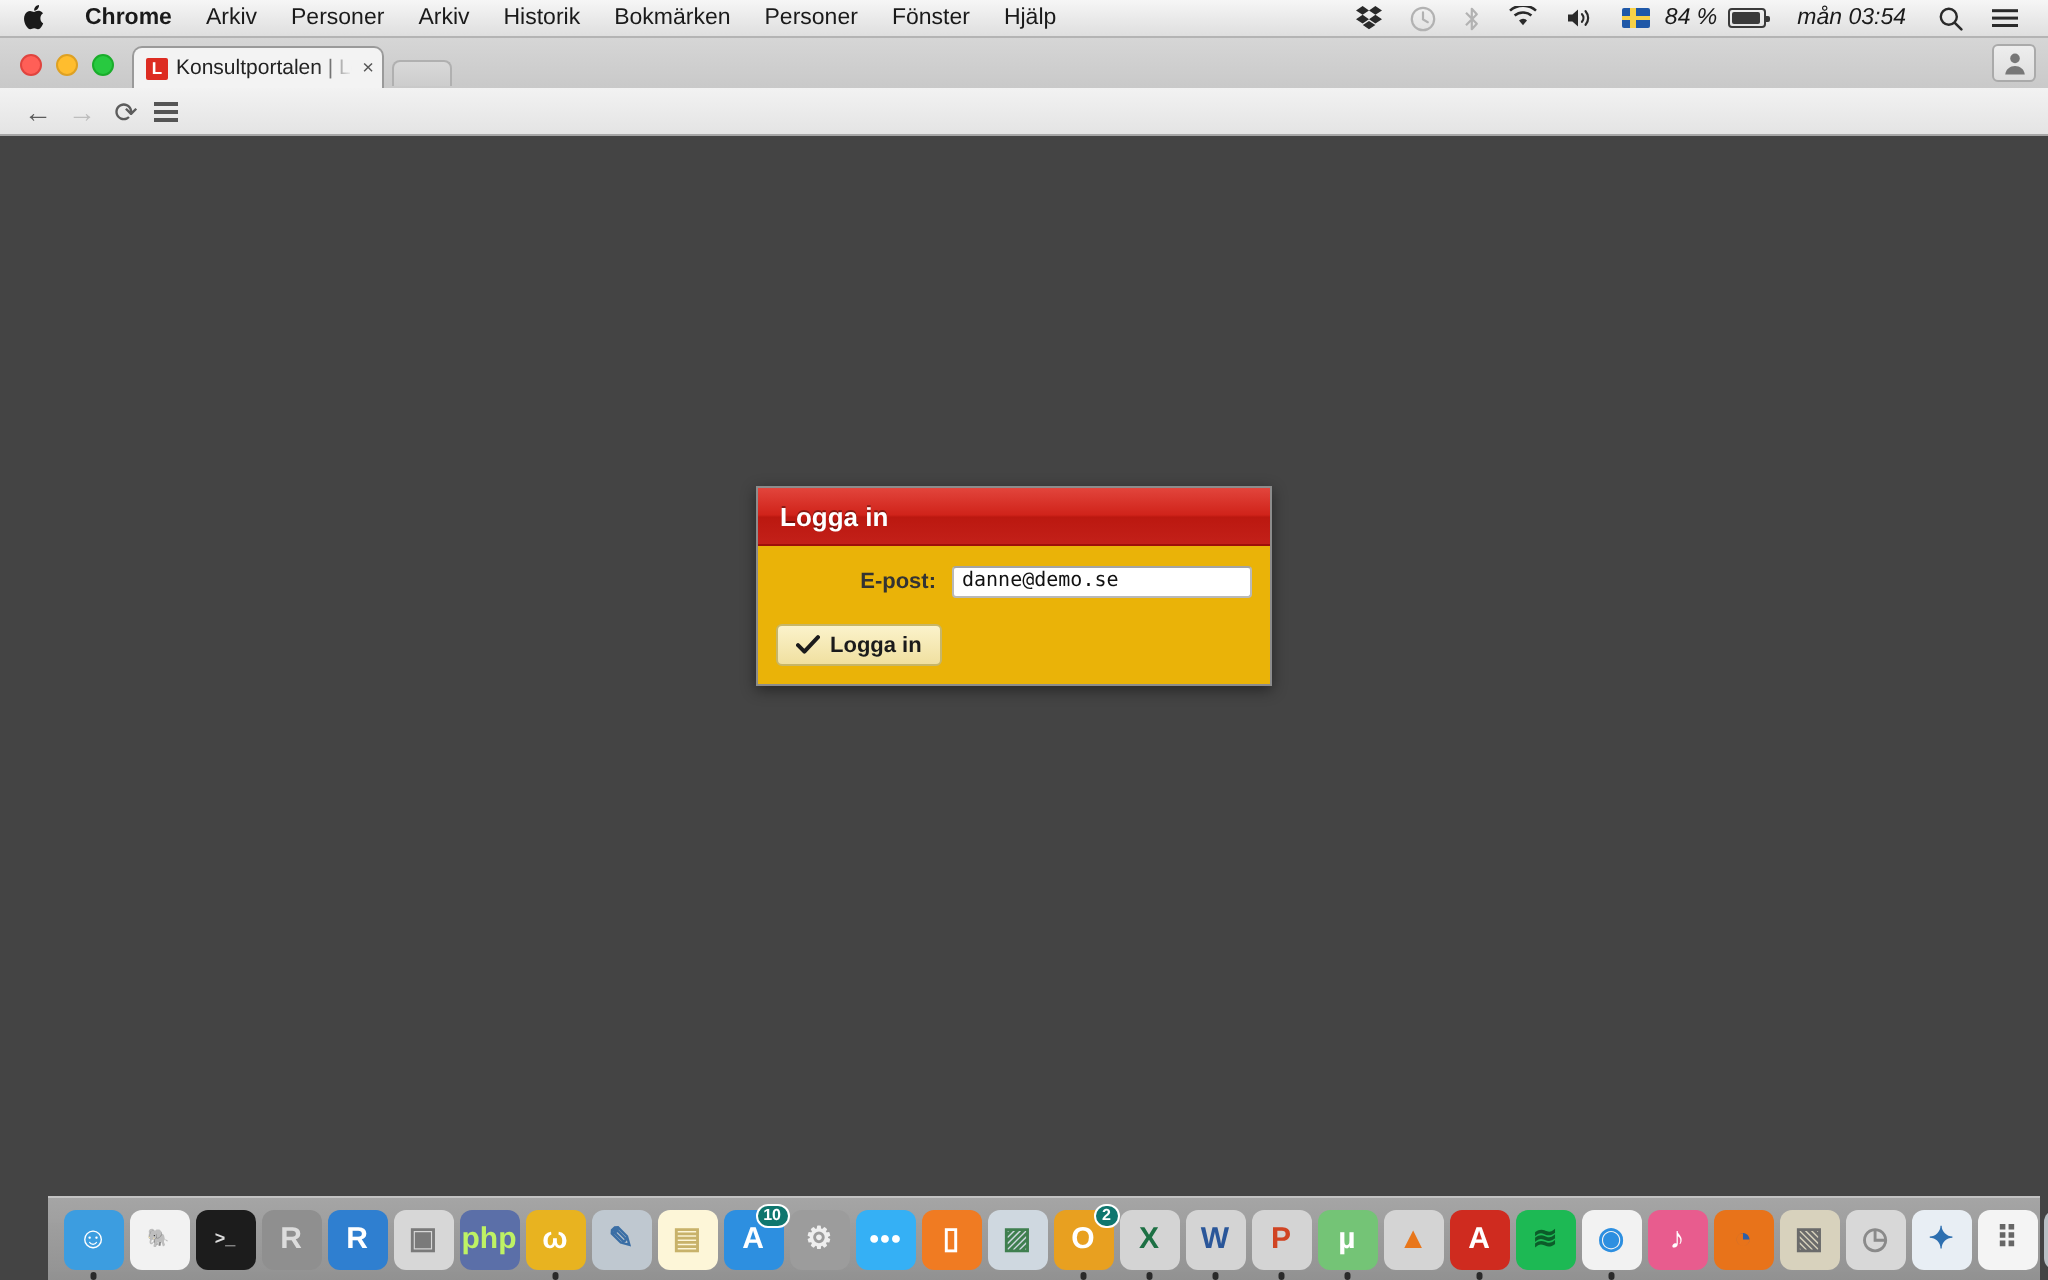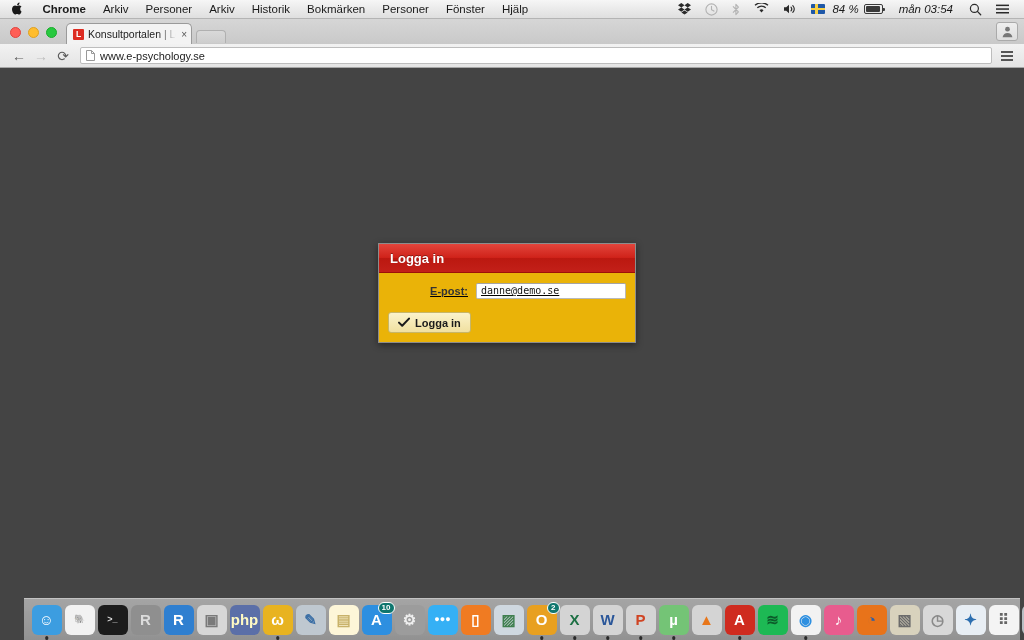--- a/index.html
+++ b/index.html
@@ -137,21 +137,21 @@
   .dlg-header {
     height: 29px;
     background: linear-gradient(to bottom, #e2453c 0%, #d0231a 48%, #bb1810 52%, #c32019 100%);
     border-bottom: 1px solid #9d1009;
     display: flex; align-items: center; padding-left: 11px;
   }
   .dlg-title {
     color: #ffffff; font-size: 13px; font-weight: bold;
     text-shadow: 0 -1px 0 rgba(0,0,0,0.35);
   }
-  .dlg-body { padding: 10px 9px 0 9px; text-decoration: underline; }
+  .dlg-body { padding: 10px 9px 0 9px; }
   .form-row { display: flex; align-items: center; margin-bottom: 8px; }
   .form-label {
     width: 88px; text-align: right; padding-right: 8px;
     font-size: 11px; font-weight: bold; color: #333;
   }
   .form-input {
     flex: 1 1 auto; height: 16px;
     border: 1px solid #b9b9b9; border-top-color: #a4a4a4;
     background: #fff; border-radius: 2px;
     font-family: "DejaVu Sans Mono", monospace;
@@ -313,29 +313,20 @@
             <path d="M1.6 12.2c.4-2.7 2.5-4.2 4.9-4.2s4.5 1.5 4.9 4.2z" fill="#777"></path>
           </svg>
       </div>
     </div>
   </div>
 
   <div class="toolbar">
     <div class="nav-btn">←</div>
     <div class="nav-btn dim">→</div>
     <div class="nav-btn">⟳</div>
-    <div class="omnibox">
-      <span class="page-glyph">
-        <svg width="9" height="11" viewBox="0 0 9 11" class="svg-i">
-            <path d="M.5.5h5l3 3v7h-8z" fill="#fff" stroke="#999" stroke-width="1"></path>
-            <path d="M5.5.5v3h3" fill="none" stroke="#999" stroke-width="1"></path>
-          </svg>
-      </span>
-      <span>www.e-psychology.se</span>
-    </div>
     <div class="menu-btn">
       <span></span>
         <span></span>
         <span></span>
     </div>
   </div>
 
   <div class="viewport">
 
     <div class="login-dialog">
@@ -378,21 +369,21 @@
       </div>
       <div class="dock-icon" style="background: rgb(143, 143, 143); color: rgb(220, 220, 220);">
         <span>R</span>
       </div>
       <div class="dock-icon" style="background: rgb(47, 127, 208); color: rgb(255, 255, 255);">
         <span>R</span>
       </div>
       <div class="dock-icon" style="background: rgb(215, 215, 215); color: rgb(122, 122, 122);">
         <span>▣</span>
       </div>
-      <div class="dock-icon" style="background: rgb(91, 111, 168); color: #fef9c3;">
+      <div class="dock-icon" style="background: rgb(91, 111, 168); color: #bef264;">
         <span>php</span>
       </div>
       <div class="dock-icon dot" style="background: rgb(232, 179, 32); color: rgb(255, 255, 255);">
         <span>ω</span>
       </div>
       <div class="dock-icon" style="background: rgb(191, 200, 208); color: rgb(58, 110, 165);">
         <span>✎</span>
       </div>
       <div class="dock-icon" style="background: rgb(253, 246, 216); color: rgb(200, 178, 106);">
         <span>▤</span>

